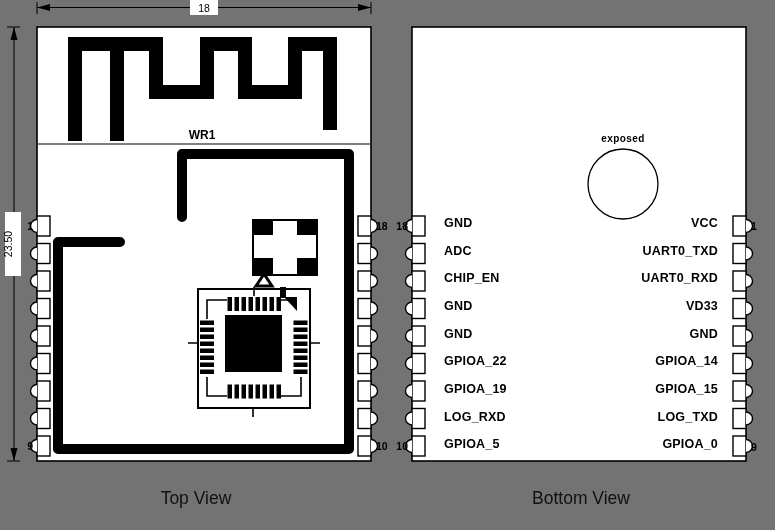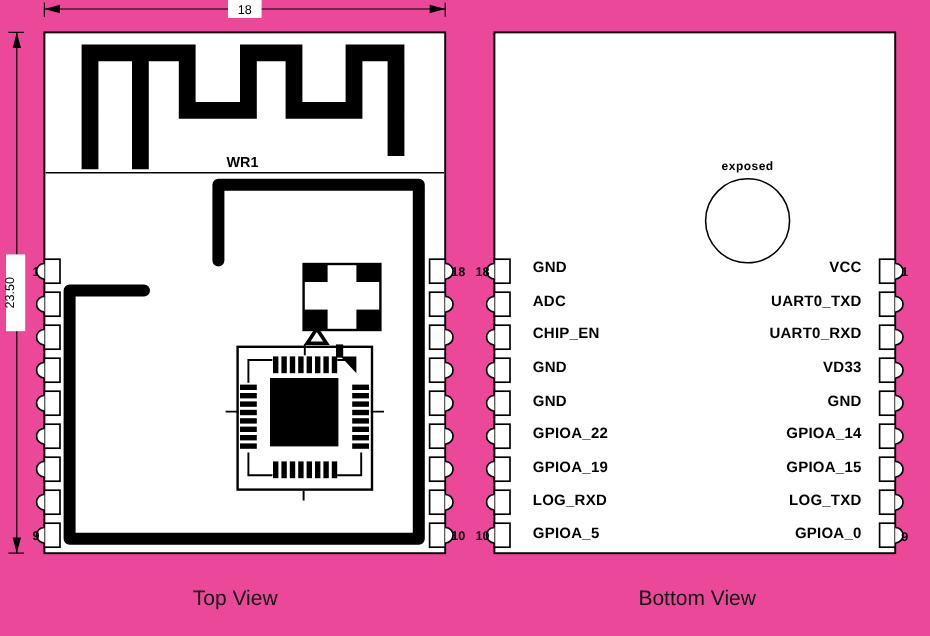--- a/index.html
+++ b/index.html
@@ -1,19 +1,19 @@
 <!DOCTYPE html>
 <html><head>
 <meta charset="utf-8">
 <style>
   html,body{margin:0;padding:0;background:#ffffff;}
   .canvas{
     position:relative;
     width:775px;height:530px;
-    background:#ec4899;
+    background:#737373;
     font-family:"Liberation Sans", sans-serif;
     overflow:hidden;
     text-align:right;
   }
   svg text{font-family:"Liberation Sans", sans-serif; fill:#000;}
   .pin-label{font-size:12.5px;font-weight:700;letter-spacing:.2px;}
   .pin-number{font-size:10.5px;font-weight:700;}
   .dim-text{font-size:10.5px;font-weight:400;}
   .caption{font-size:17.5px;font-weight:400;fill:#111;}
   .small-bold{font-size:10px;font-weight:700;letter-spacing:.4px;}

